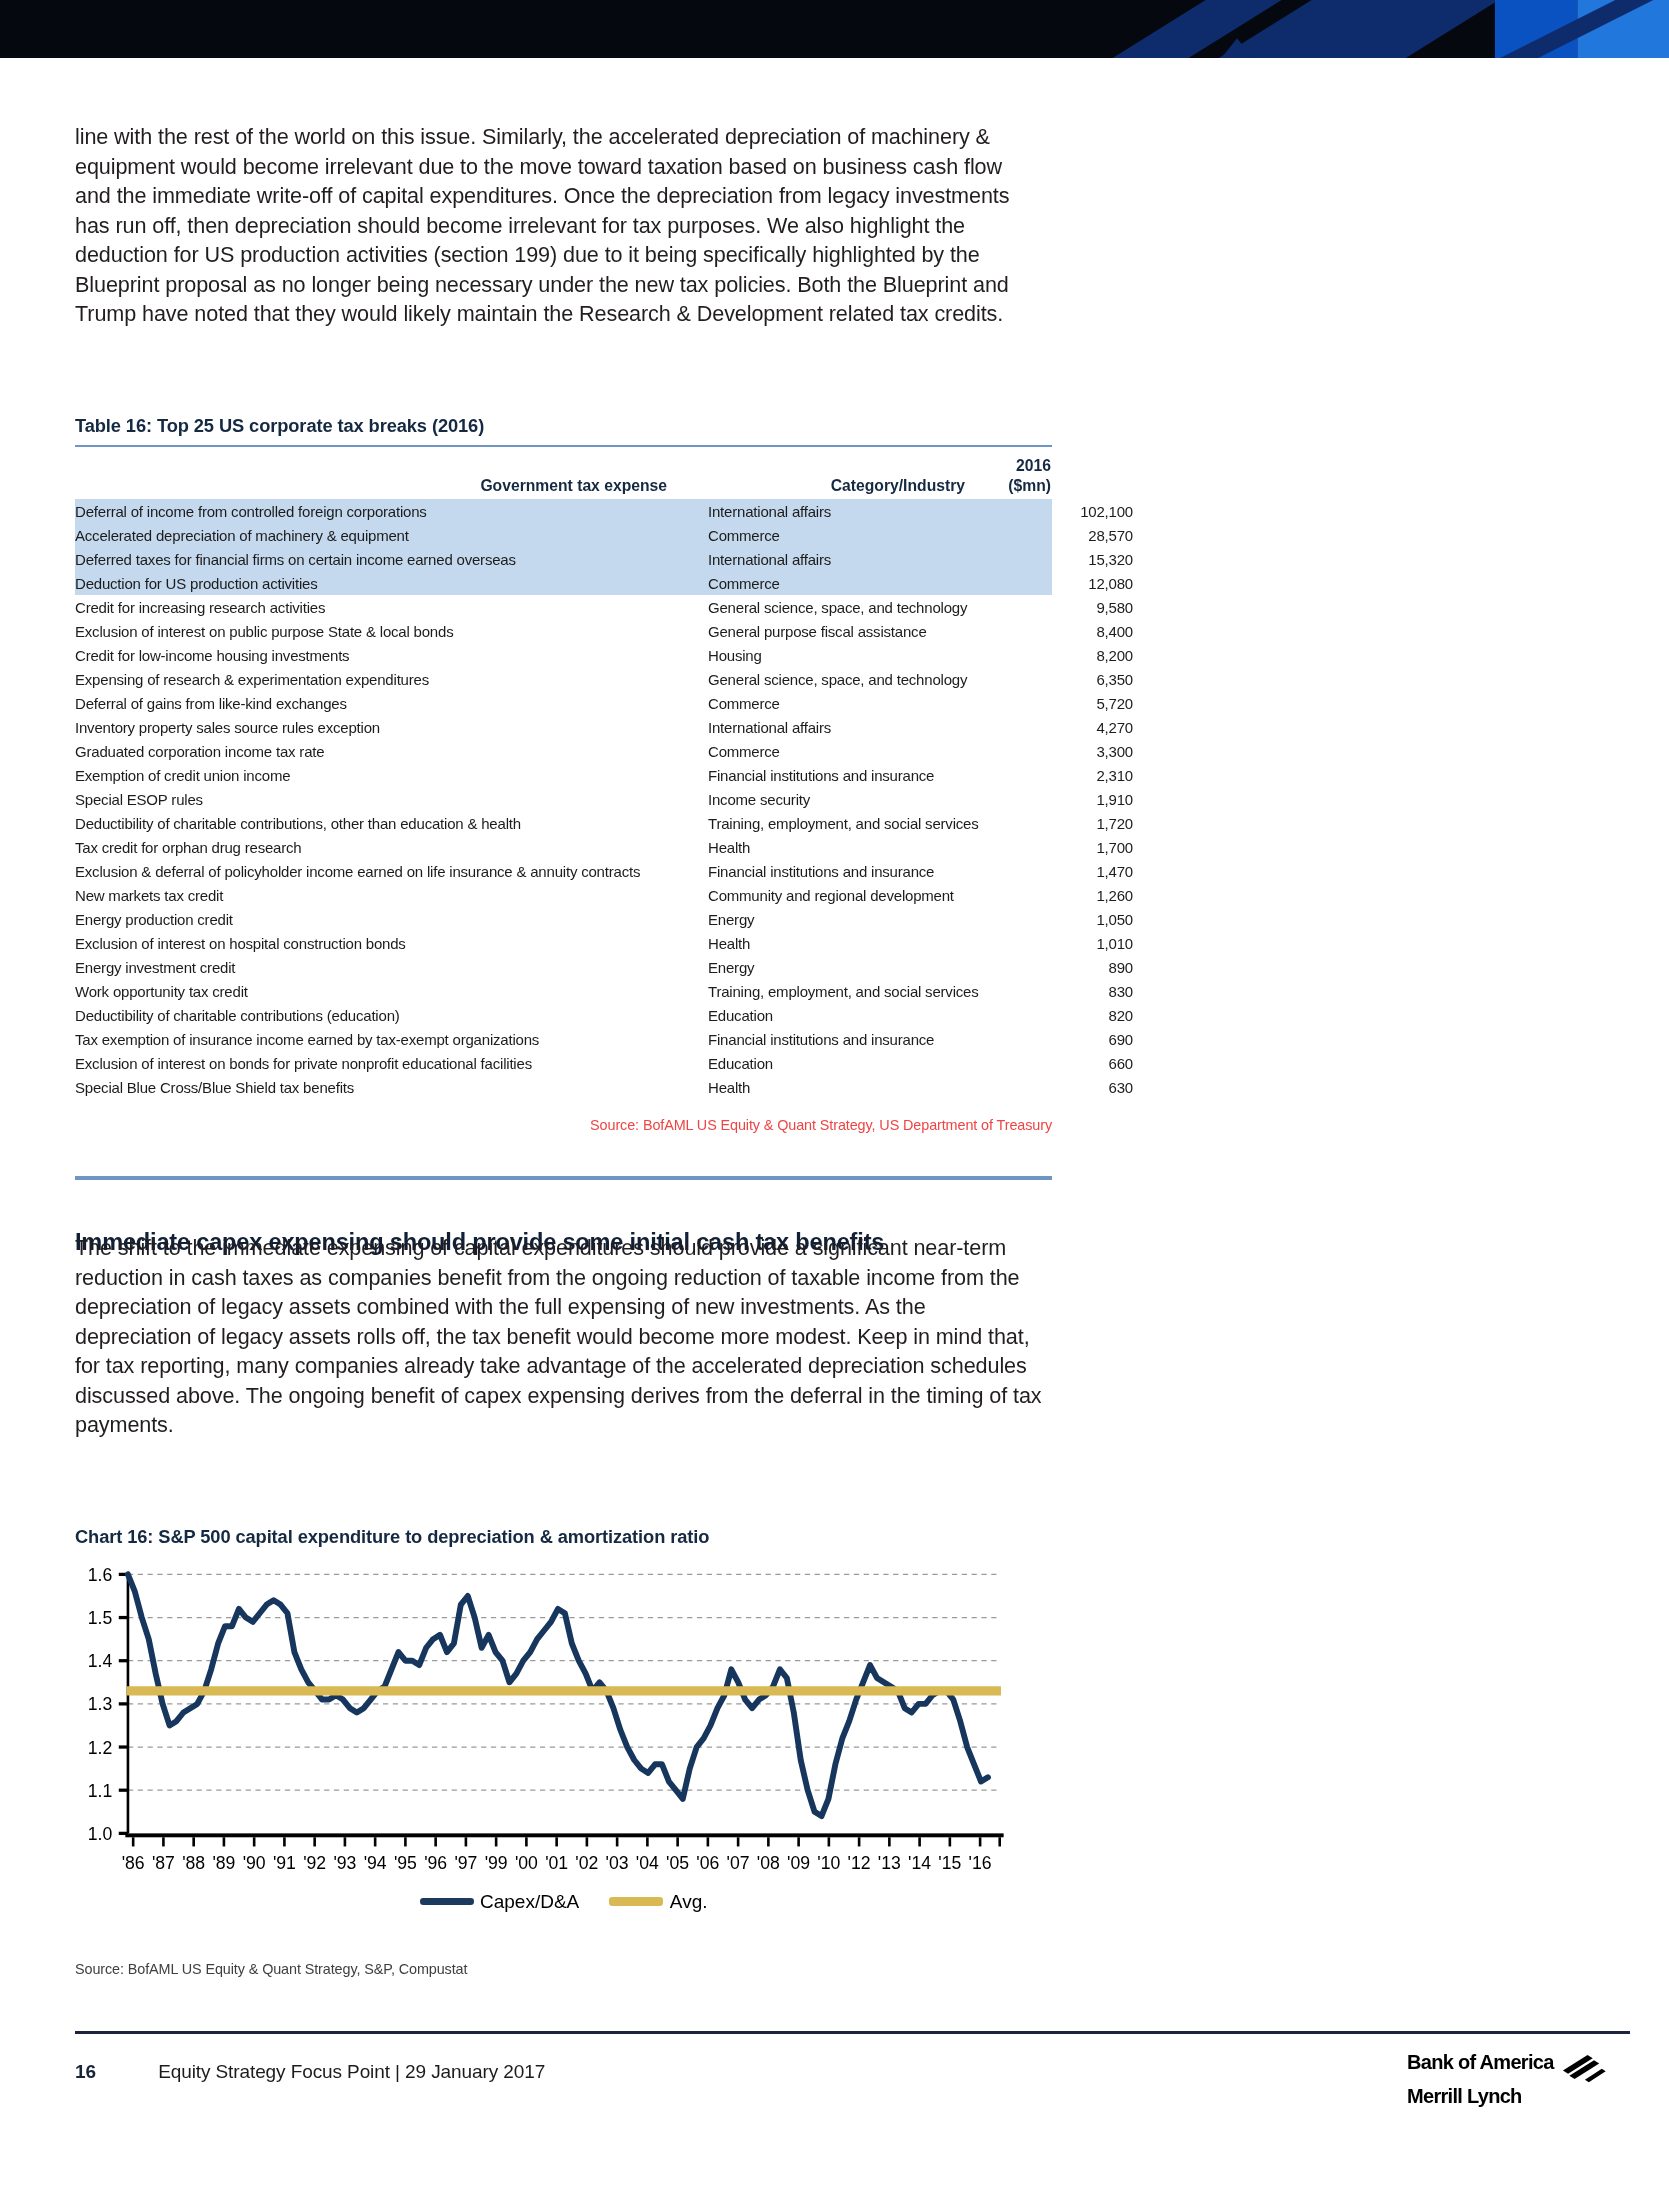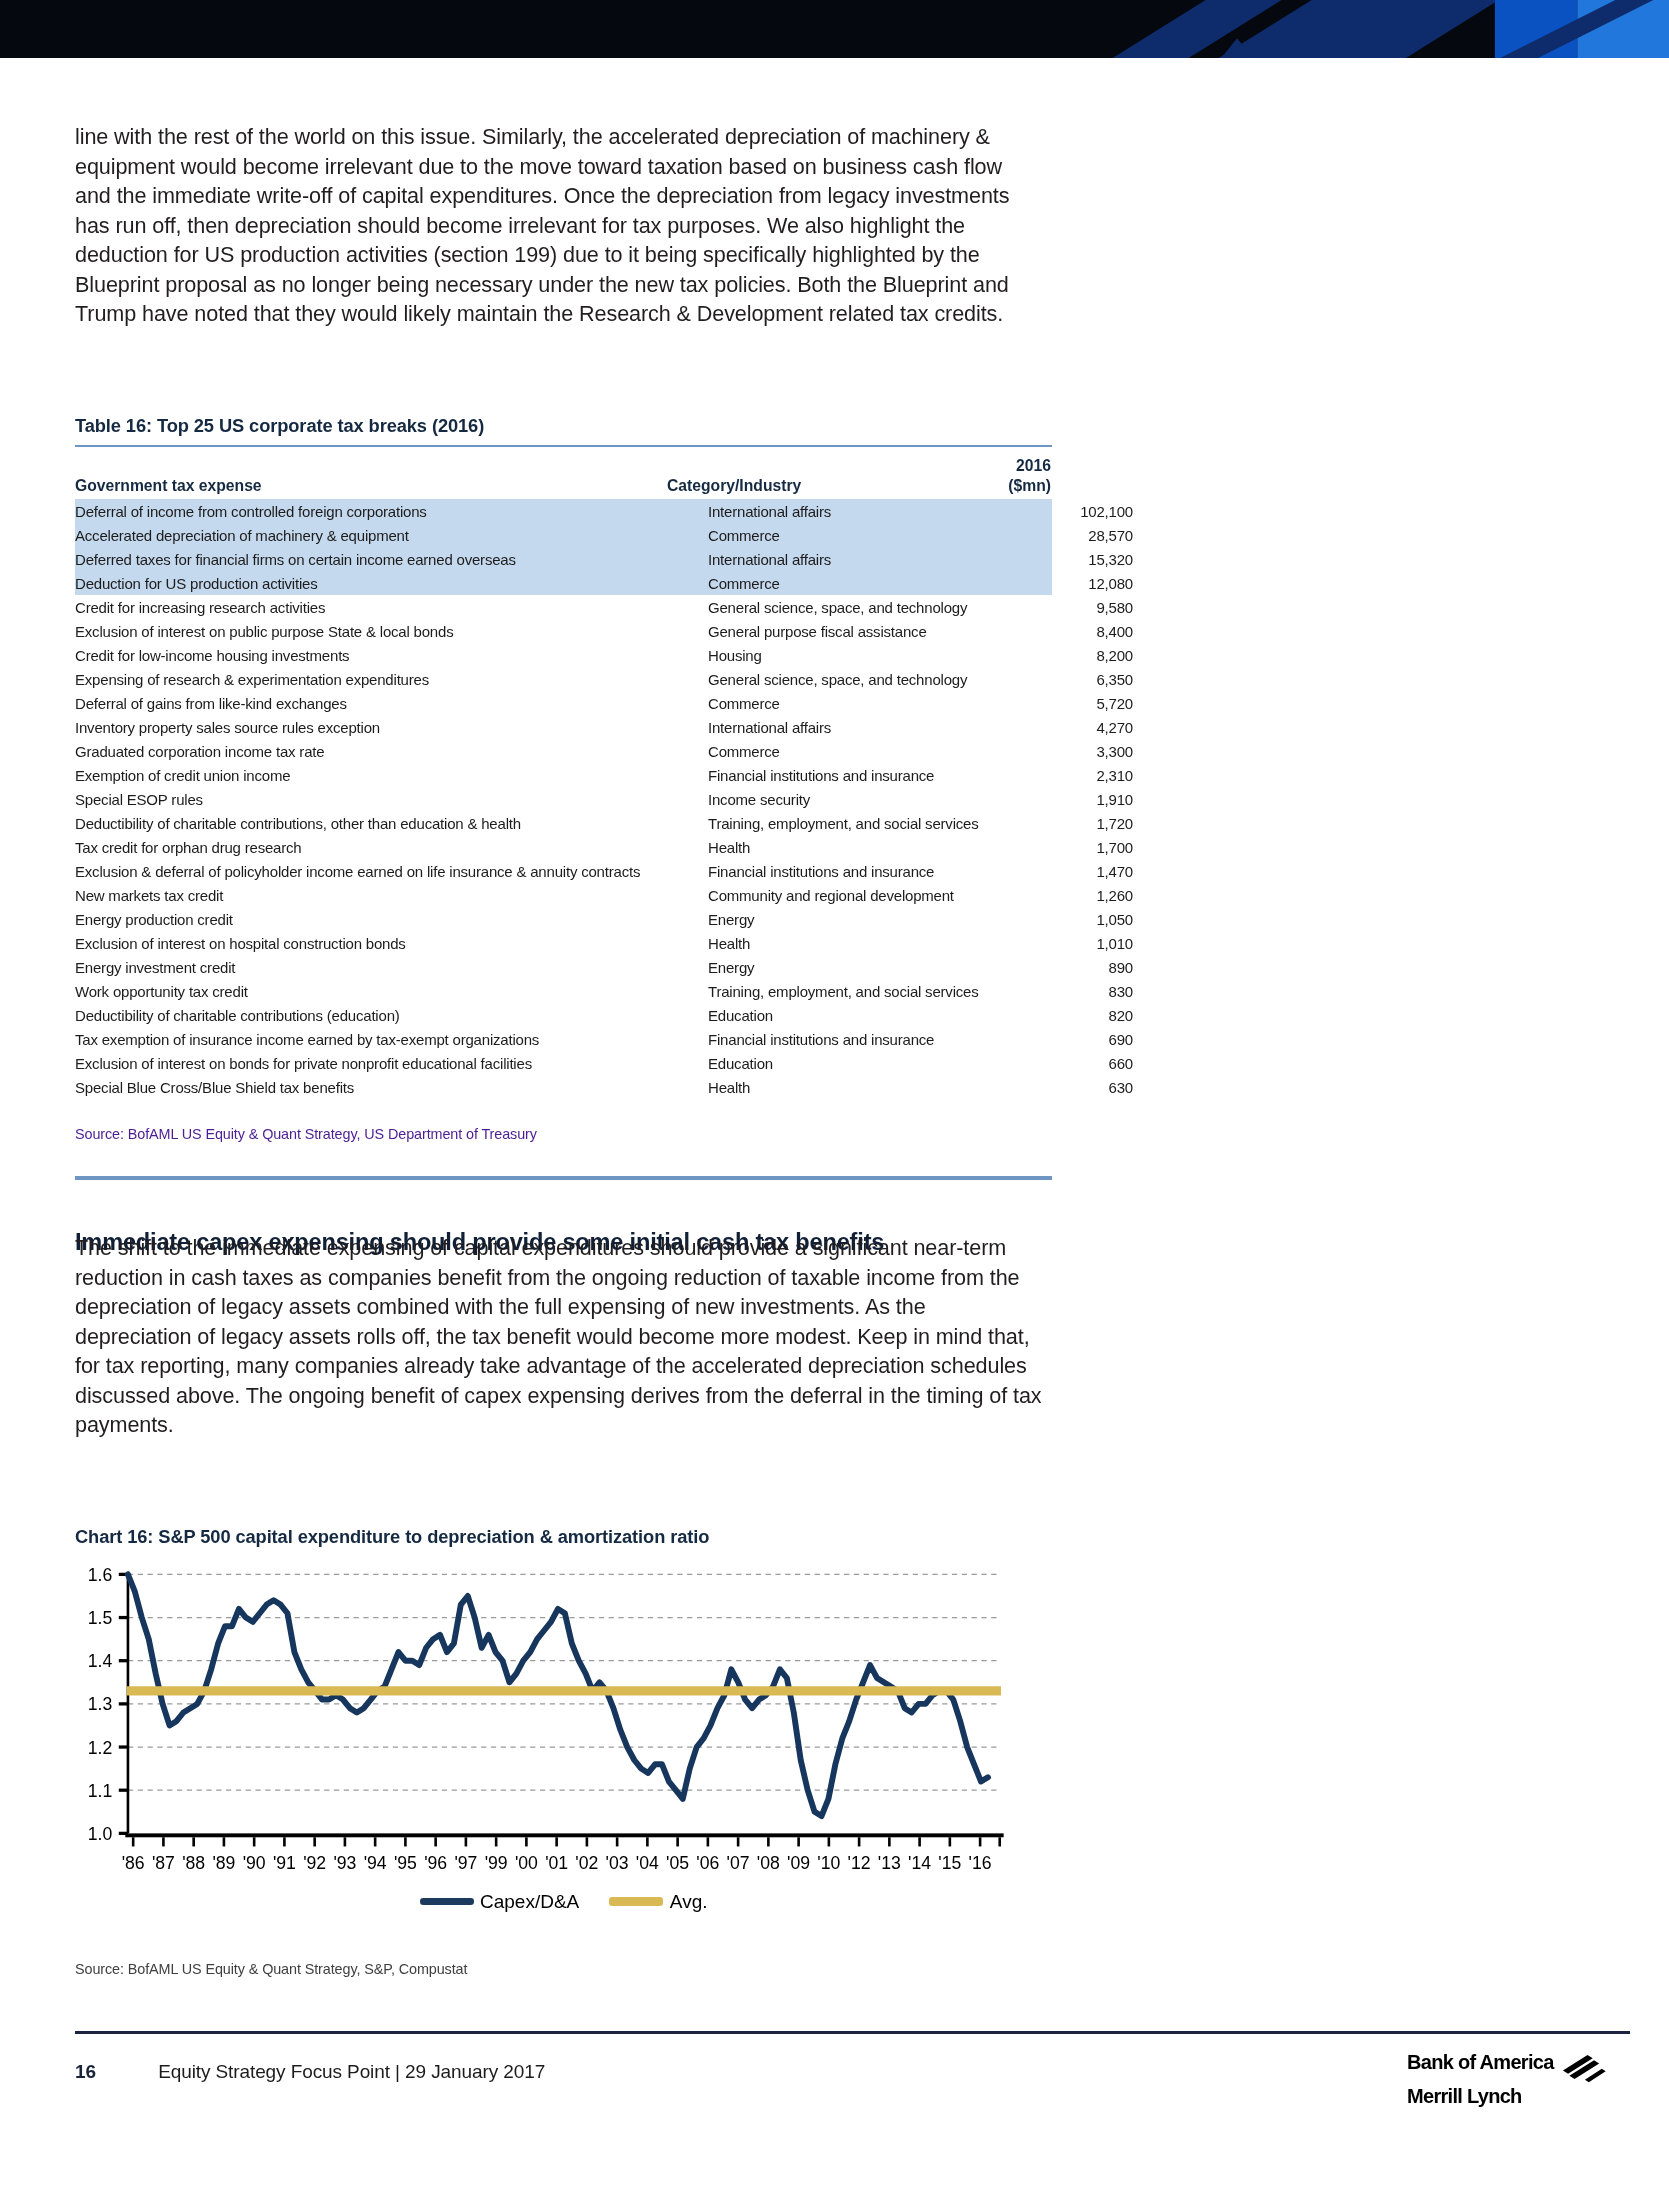--- a/index.html
+++ b/index.html
@@ -17,27 +17,27 @@
   #para1 { top:122px; }
   #para2 { top:1233px; }
 
   
   .table-block { position:absolute; top:415px; left:0; width:977px; }
   .tbl-title { font-size:18.3px; font-weight:bold; color:#152a42; letter-spacing:-0.1px; }
   .rule-steel { height:2.6px; background:#6f96c3; border:none; margin-top:7.9px; }
   .tbl-head-year { display:grid; grid-template-columns:592px 298px 86px; margin-top:9.2px; }
   .tbl-head-year .yr { grid-column:3; text-align:right; font-weight:bold; font-size:15.7px; color:#152a42; }
   .tbl-head { display:grid; grid-template-columns:592px 298px 86px; padding:2.6px 0 3.9px 0; }
-  .tbl-head .h { font-weight:bold; font-size:15.7px; color:#152a42; }
+  .tbl-head .h { font-weight:bold; font-size:15.7px; color:#152a42;text-align:right; }
   .tbl-head .h.num { text-align:right; }
   .tbl-body .trow { display:grid; grid-template-columns:592px 298px 86px; height:24px; align-items:center;gap:41px; }
   .tbl-body .trow.hl { background:#c5d9ee; }
   .tbl-body .td { font-size:15px; color:#1c1c1c; white-space:nowrap; letter-spacing:-0.2px; }
   .tbl-body .td.num { text-align:right; }
-  .source-note { margin-top:27px; font-size:14.4px; color:#4c1d95; letter-spacing:-0.1px; }
+  .source-note { margin-top:18px; font-size:14.4px; color:#ef4444; letter-spacing:-0.1px;text-align:right; }
 
   
   .divider2 { position:absolute; top:1176px; left:0; width:977px; height:3.9px; background:#6f96c3; }
   .sec-heading { position:absolute; top:1193px; left:0; font-size:23.6px; font-weight:bold; color:#122036;
                  letter-spacing:-0.2px;margin-top:36px; }
 
   
   .chart-block { position:absolute; top:1498px; left:0; width:977px; }
   .chart-title { font-size:18.3px; font-weight:bold; color:#152a42; letter-spacing:-0.1px;margin-top:28px; }
   .chart-svg { display:block; margin-top:11.8px; }

